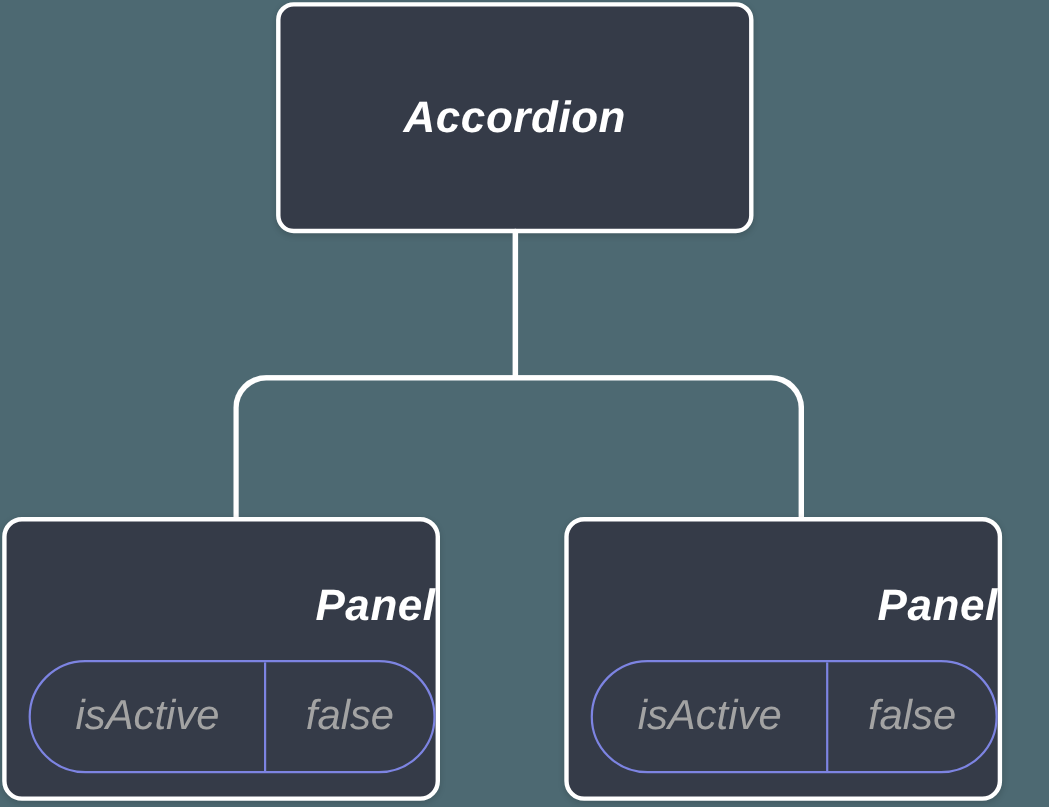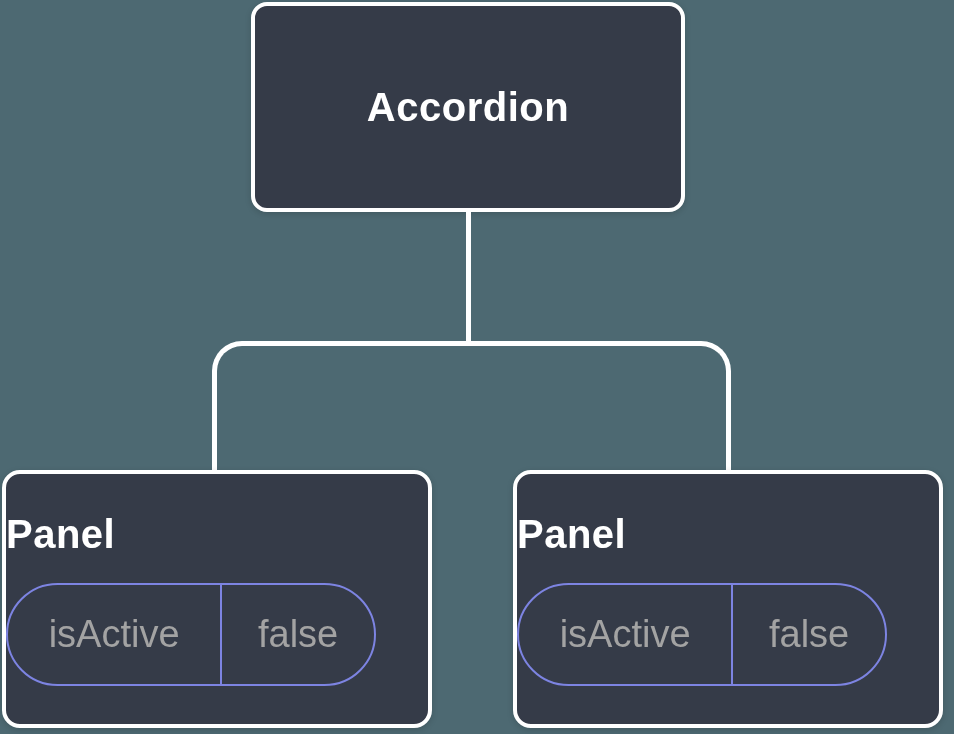--- a/index.html
+++ b/index.html
@@ -10,20 +10,21 @@
     width: 954px;
     height: 734px;
     background: #4d6972;
     font-family: "Liberation Sans", sans-serif;
     overflow: hidden;
     position: relative;
   }
   .stage {
     position: absolute;
     inset: 0;
+    font-style: italic;
   }
   
   .node {
     position: absolute;
     background: #353b48;
     border: 4px solid #ffffff;
     border-radius: 16px;
     box-sizing: border-box;
     box-shadow: 0 2px 6px rgba(0,0,0,0.15);
   }
@@ -37,27 +38,27 @@
     justify-content: center;
   }
   .node-root .node-label {
     color: #ffffff;
     font-size: 40px;
     font-weight: 600;
     letter-spacing: 0.5px;
   }
   .node-panel {
     top: 470px;
-    width: 430px;
+    width: 398px;
     height: 258px;
     border-radius: 18px;
     display: flex;
     flex-direction: column;
-    align-items: flex-start;
-    padding-top: 38px;
+    align-items: flex-end;
+    padding-top: 55px;
   }
   .node-panel.left  { left: 2px; }
   .node-panel.right { left: 513px; }
   .node-panel .node-label {
     color: #ffffff;
     font-size: 40px;
     font-weight: 600;
     letter-spacing: 0.5px;
   }
   

